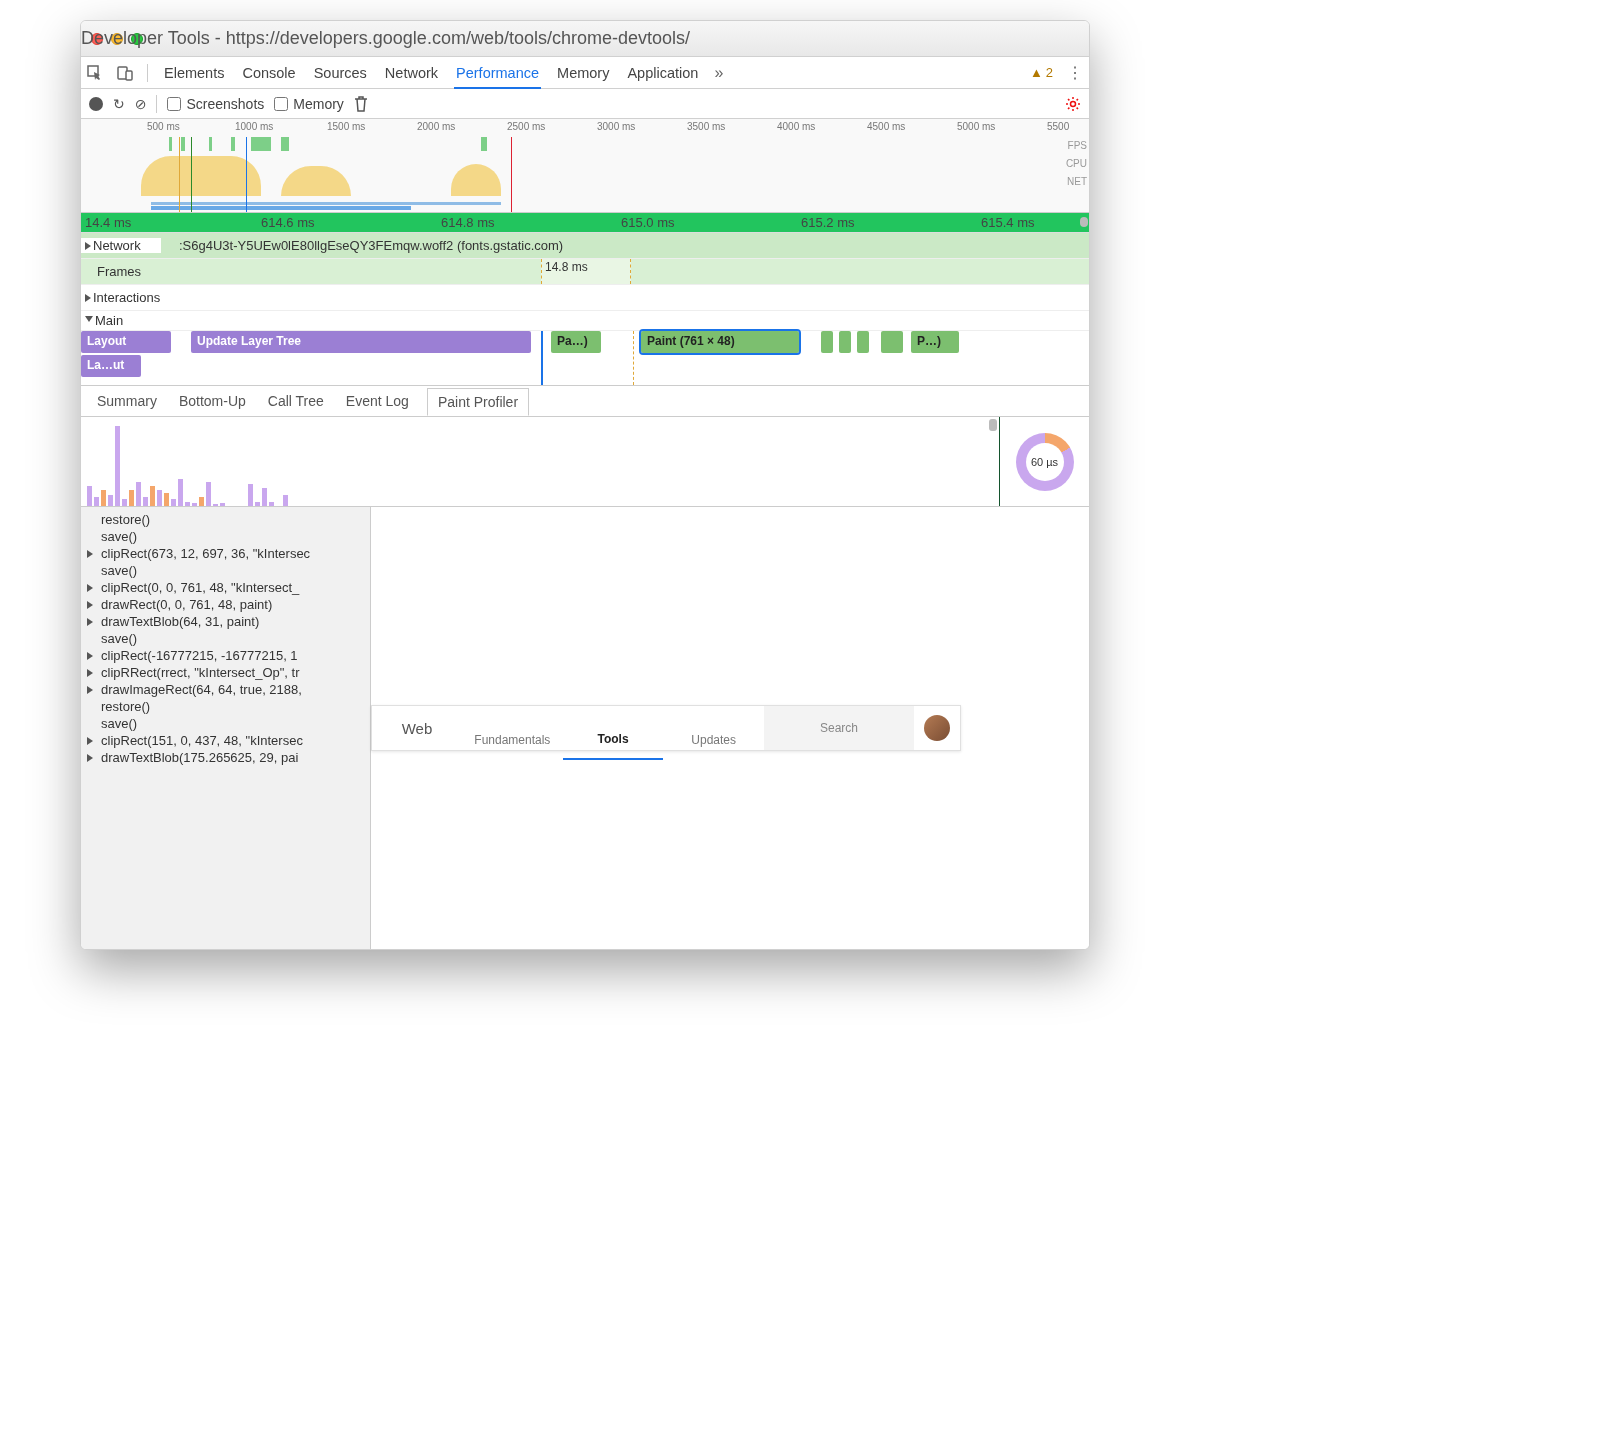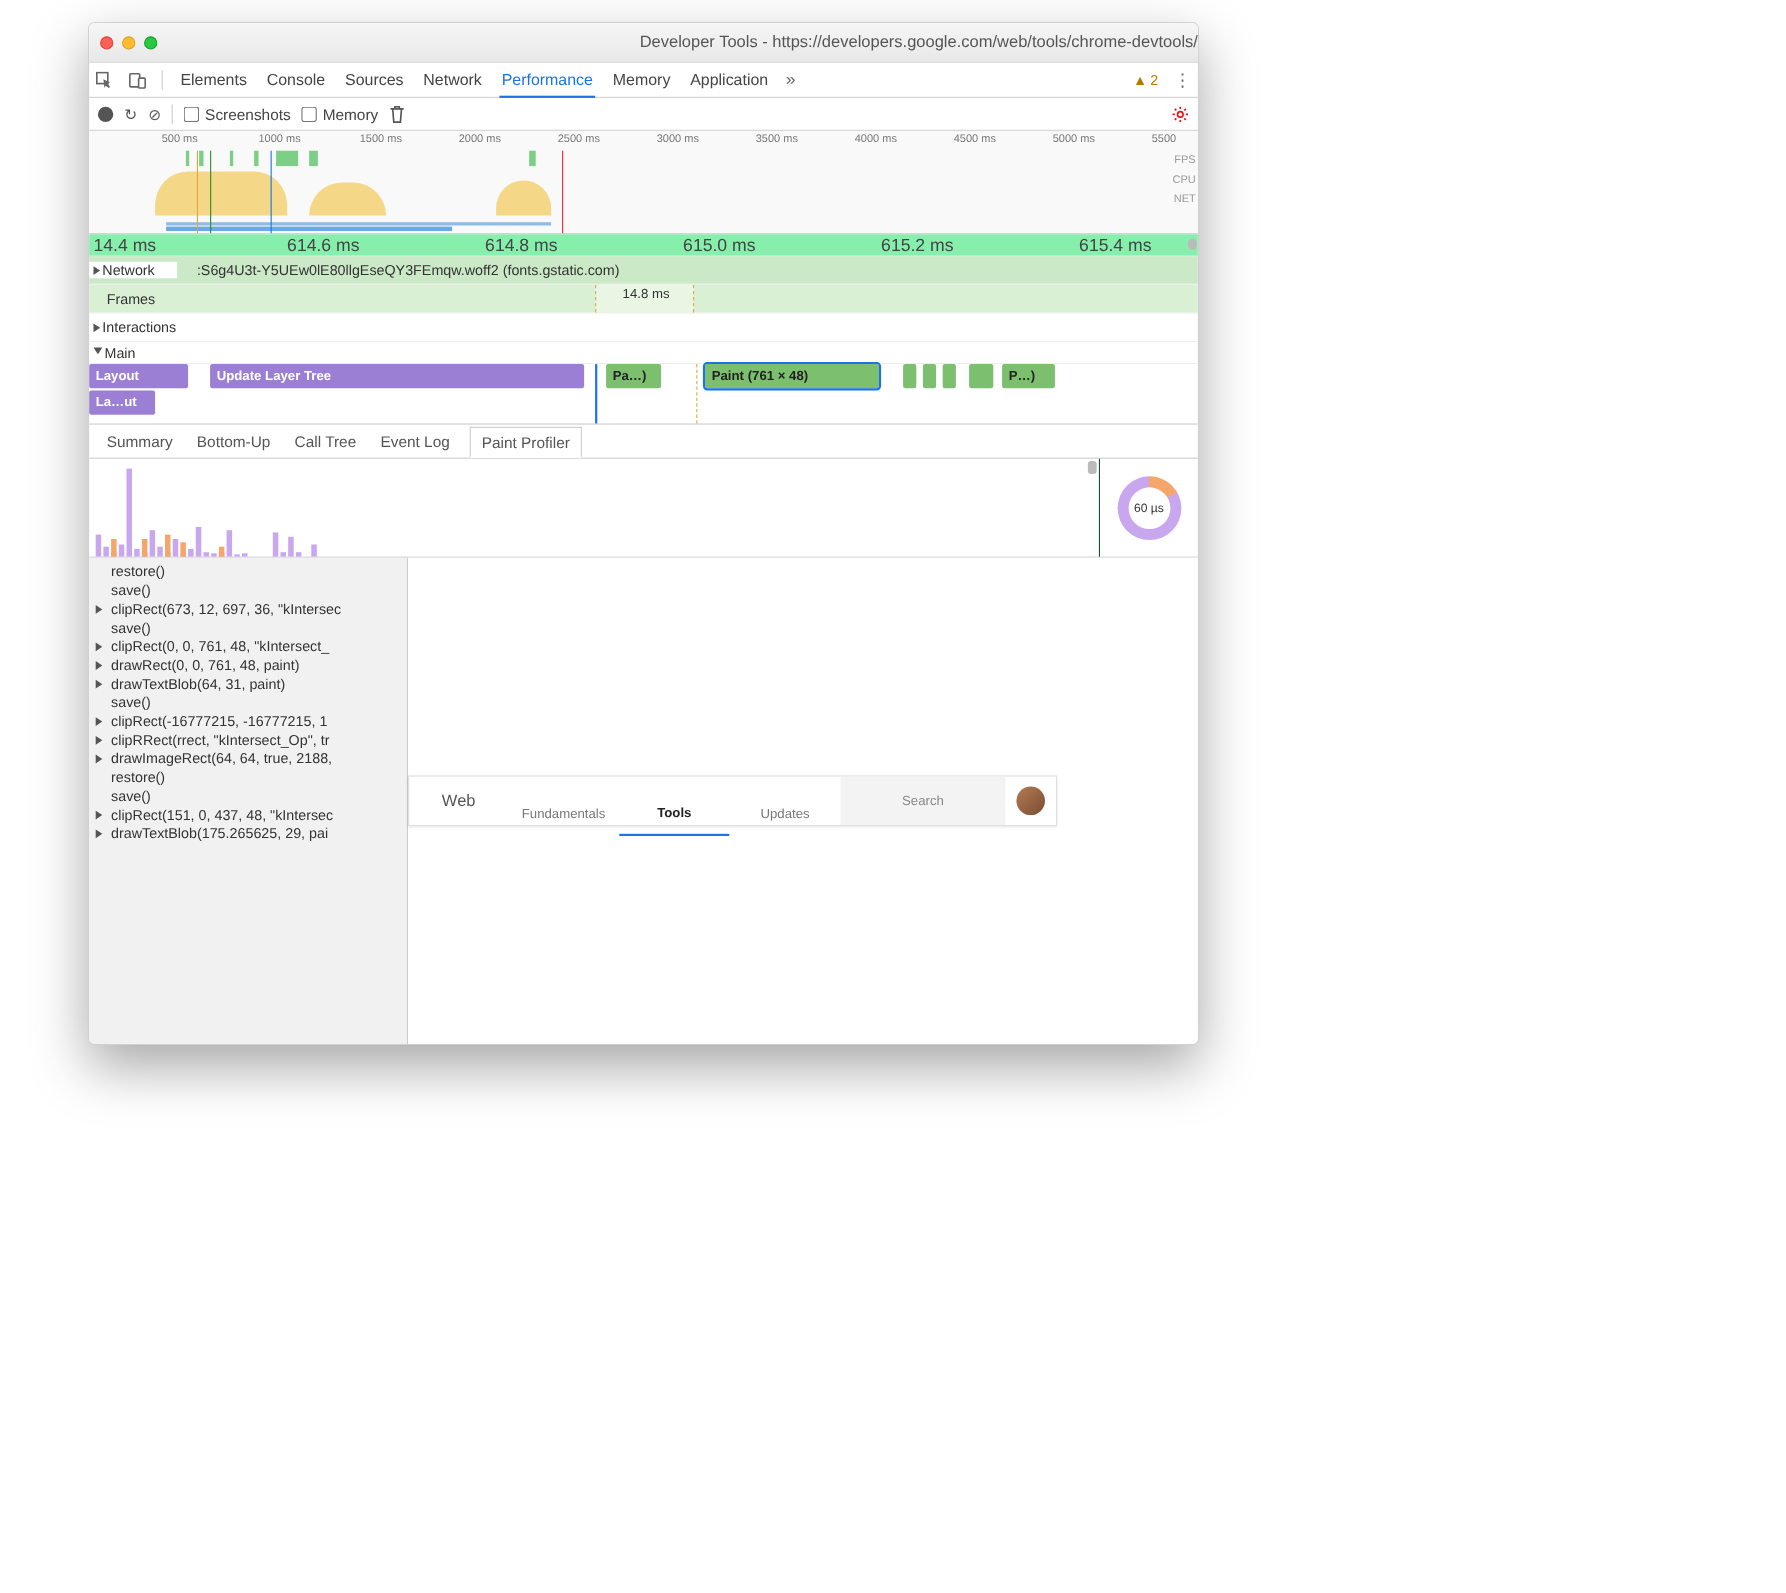--- a/index.html
+++ b/index.html
@@ -2,21 +2,21 @@
 <html><head>
 <meta charset="utf-8">
 <style>
   * { box-sizing: border-box; margin: 0; padding: 0; }
   body { font-family: -apple-system, "Helvetica Neue", Arial, sans-serif; background: #fff; width: 1624px; height: 1448px; position: relative; }
   .window { position: absolute; left: 80px; top: 20px; width: 1010px; height: 930px; background: #fff; border: 1px solid #d0d0d0; border-radius: 6px; box-shadow: 0 20px 50px rgba(0,0,0,.35); overflow: hidden; display: flex; flex-direction: column; }
   .titlebar { height: 36px; background: linear-gradient(#f6f6f6,#e8e8e8); border-bottom: 1px solid #d0d0d0; display: flex; align-items: center; padding: 0 10px; position: relative; }
   .traffic { display: flex; gap: 8px; }
   .dot { width: 12px; height: 12px; border-radius: 50%; }
   .dot.red { background: #ff5f57; border:1px solid #e24238; } .dot.yellow { background:#ffbd2e; border:1px solid #dfa223; } .dot.green { background:#28c840; border:1px solid #1ba02b; }
-  .title { position:absolute; left:0; right:0; text-align:right; font-size:15px; color:#555; }
+  .title { position:absolute; left:0; right:0; text-align:left; font-size:18px; color:#555; }
   .tabs1 { height: 32px; border-bottom: 1px solid #d0d0d0; display:flex; align-items:center; padding: 0 6px; gap: 14px; font-size: 14.5px; color:#444; }
   .tabs1 .icon { color:#666; }
   .tabs1 .sep { width:1px; height:18px; background:#ccc; }
   .tabs1 .tab { cursor:pointer; padding: 0 2px; }
   .tabs1 .tab.active { color:#1a73e8; border-bottom:2px solid #1a73e8; padding-bottom:6px; margin-bottom:-8px; }
   .tabs1 .spacer { flex:1; }
   .warn { color:#b37900; display:flex; align-items:center; gap:3px; font-size:13px; }
   .toolbar { height: 30px; border-bottom: 1px solid #d0d0d0; display:flex; align-items:center; padding: 0 8px; gap: 10px; font-size:14px; color:#444; }
   .circlebtn { width:14px; height:14px; border-radius:50%; background:#555; }
   .iconbtn { color:#555; }
@@ -30,21 +30,21 @@
   .ov-ticks { height:18px; font-size:10px; color:#777; display:flex; position:relative;margin-left:36px; }
   .ov-ticks span { position:absolute; top:2px; }
   .ov-body { position:absolute; top:18px; left:0; right:28px; bottom:0; }
   .ov-lbls { position:absolute; right:2px; top:18px; font-size:10px; color:#999; text-align:right; line-height:18px; }
   .hump { position:absolute; bottom:16px; background:#f3cf6b; opacity:.8; border-top-left-radius:30px; border-top-right-radius:30px; }
   .greenbar { position:absolute; background:#7dcf88; }
   .bluebar { position:absolute; background:#6aa9e6; height:4px; bottom:2px; }
   .vmark { position:absolute; top:0; bottom:0; width:1px; }
   
   .detail { position:relative; }
-  .d-ticks { height:20px; border-bottom:1px solid #ddd; font-size:16px; color:#444; display:flex; position:relative; background:#86efac;}
+  .d-ticks { height:20px; border-bottom:1px solid #ddd; font-size:13px; color:#444; display:flex; position:relative; background:#22c55e;}
   .d-ticks span { position:absolute; top:2px; }
   .row { height:26px; border-bottom:1px solid #eee; display:flex; align-items:center; font-size:13px; color:#333; position:relative; }
   .row .hdr { width:80px; padding-left:4px; background:#fff; z-index:2; display:flex; align-items:center; gap:2px; }
   .tri { display:inline-block; width:0; height:0; border-top:4px solid transparent; border-bottom:4px solid transparent; border-left:6px solid #555;}
   .tri.open { border-left:4px solid transparent; border-right:4px solid transparent; border-top:6px solid #555; width:0; height:0;}
   .row.network { background: linear-gradient(#cbe9c6,#cbe9c6); }
   .row.network .hdr { background:#fff; }
   .row.frames .fbar { position:absolute; left:0; right:0; top:0; bottom:0; background:#d9f0d4; }
   .row.frames .seg { position:absolute; top:0; bottom:0; border-left:1px dashed #e0a838; border-right:1px dashed #e0a838; }
   .flame { position:relative; height: 54px; font-weight: bold; }
@@ -204,21 +204,21 @@
           <span>Network</span>
         </div>
       <span style="padding-left:18px;">:S6g4U3t-Y5UEw0lE80llgEseQY3FEmqw.woff2 (fonts.gstatic.com)</span>
     </div>
     <div class="row frames">
       <div class="fbar"></div>
       <div class="hdr" style="background:transparent;">
           <span style="width:10px"></span>
           <span>Frames</span>
         </div>
-      <div class="seg" style="left:460px; width:90px; background:#e9f6e4;padding-left:21px;"><span style="font-size:12px; padding-left:3px;">14.8 ms</span></div>
+      <div class="seg" style="left:460px; width:90px; background:#e9f6e4;"><span style="font-size:12px; padding-left:3px;">14.8 ms</span></div>
     </div>
     <div class="row">
       <div class="hdr">
           <span class="tri"></span>
           <span>Interactions</span>
         </div>
     </div>
     <div class="row" style="height:20px">
       <div class="hdr">
           <span class="tri open"></span>

